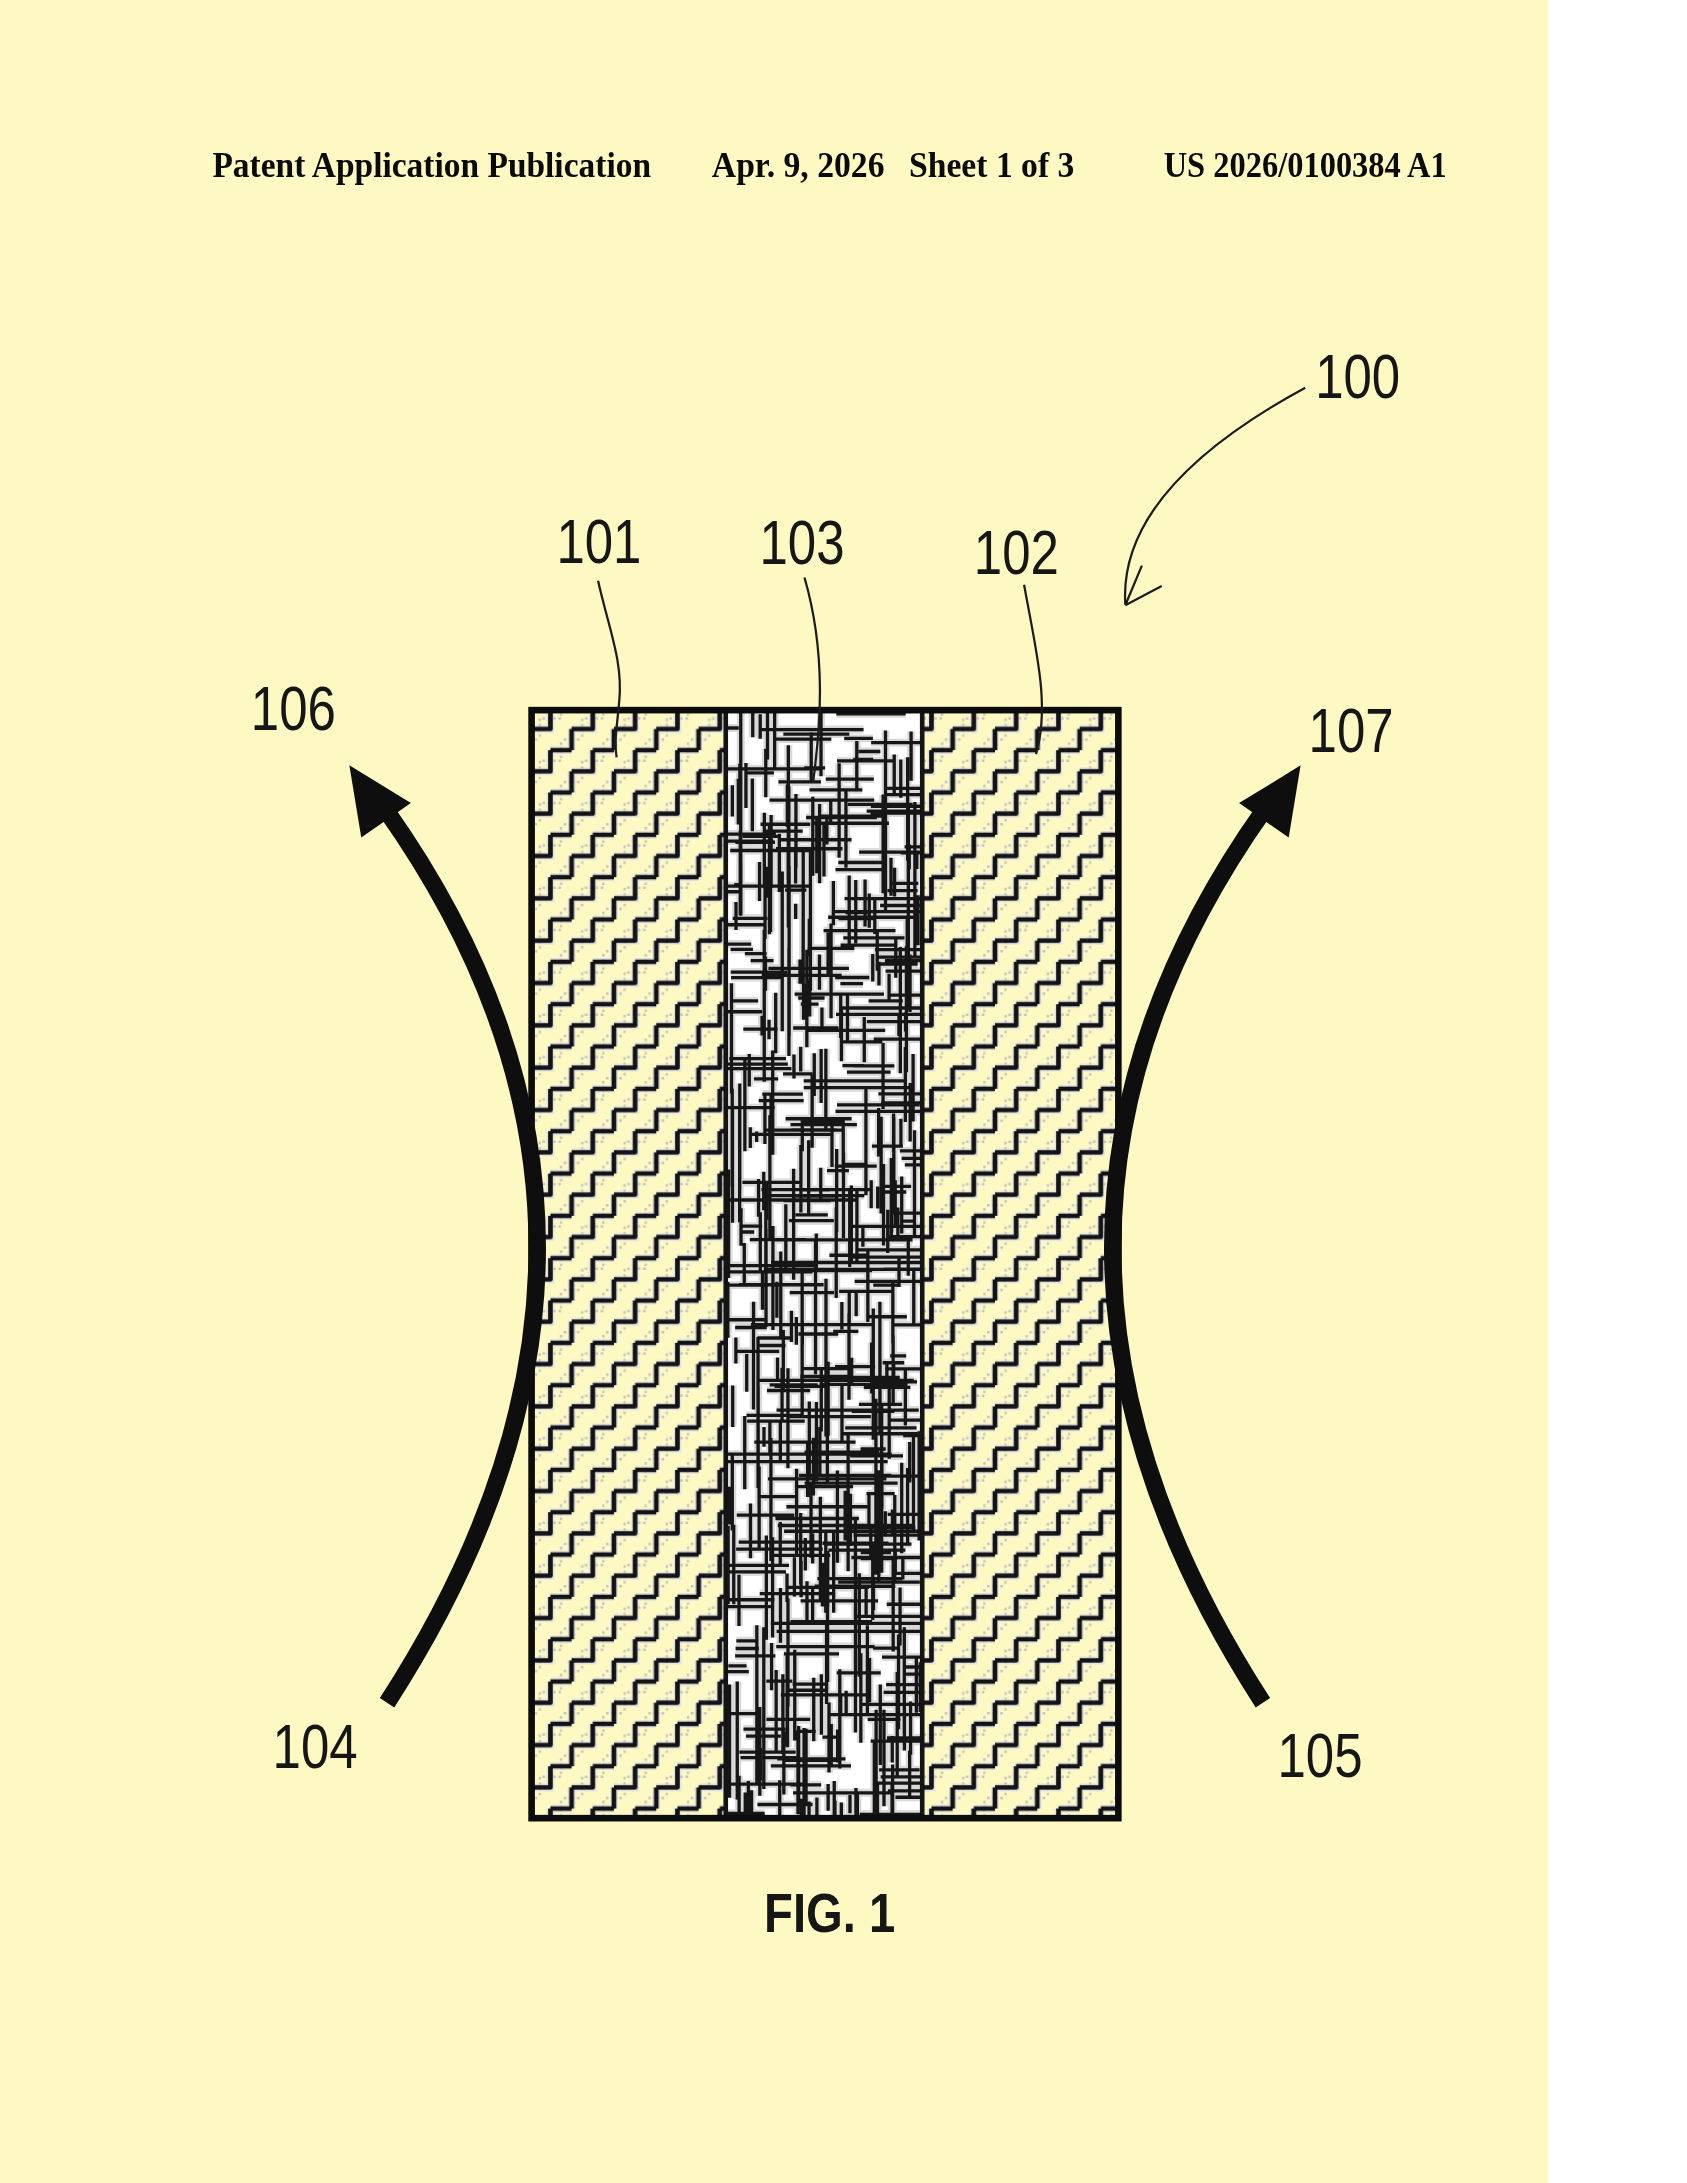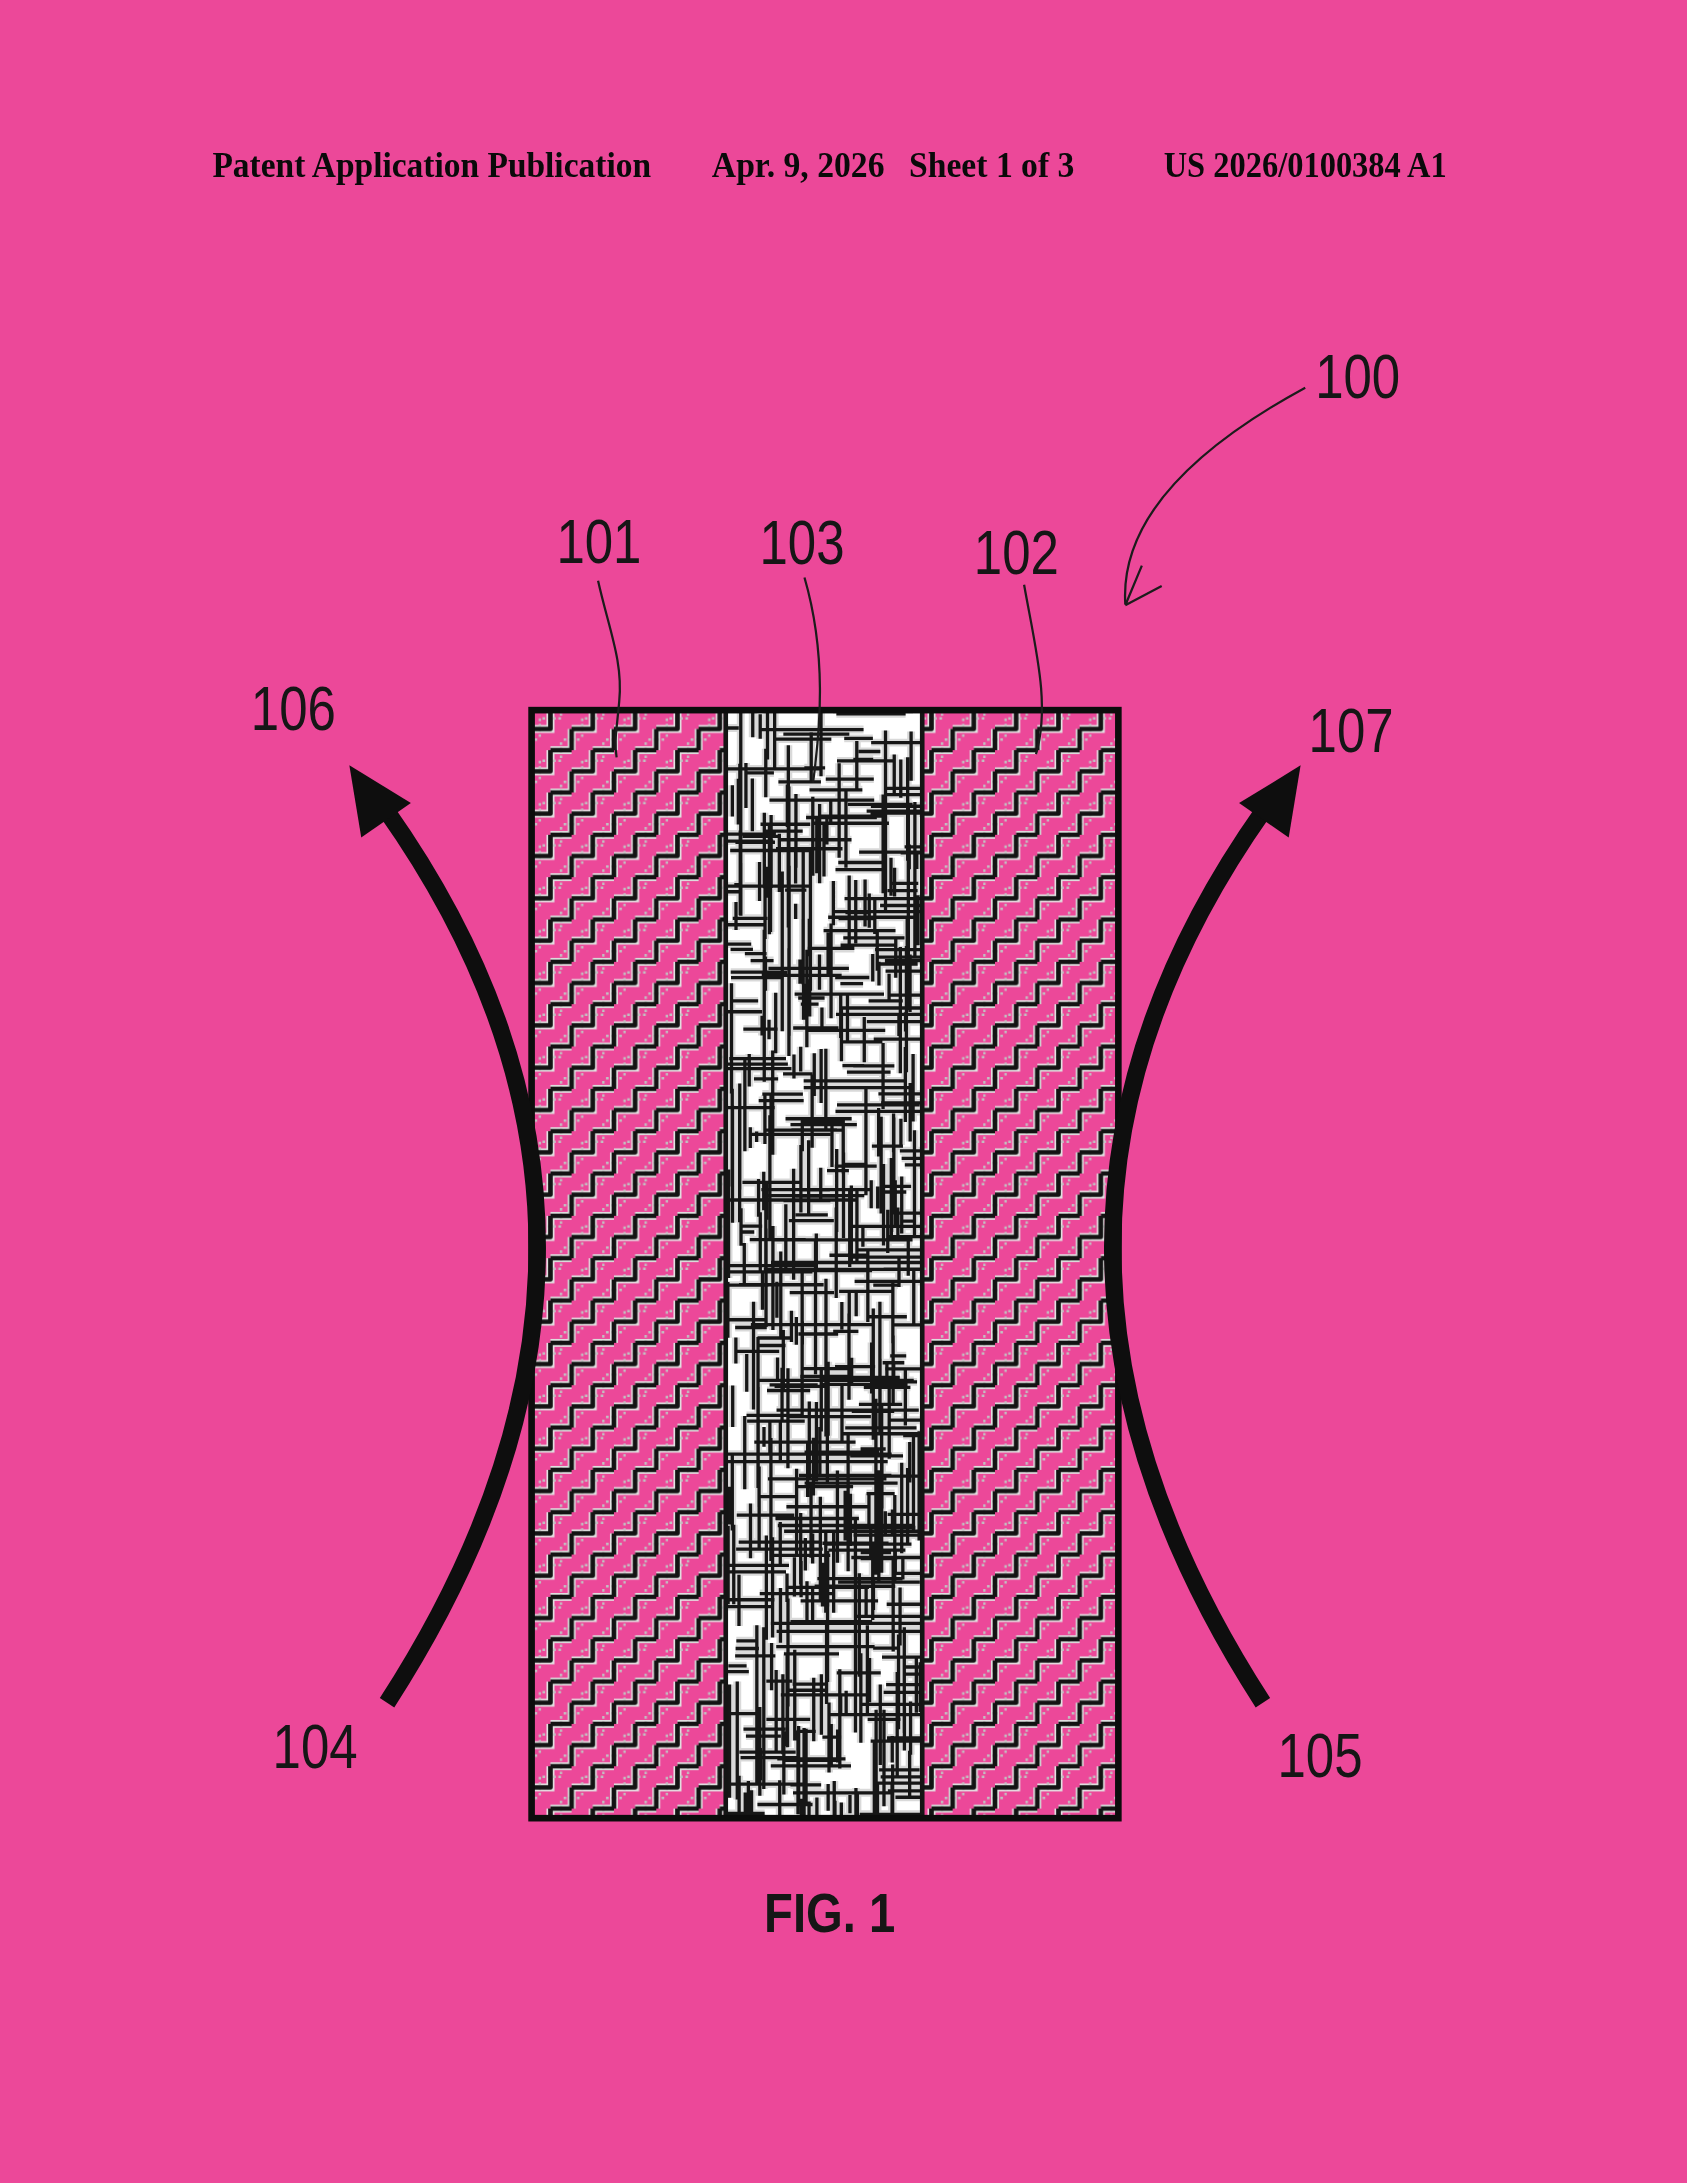--- a/index.html
+++ b/index.html
@@ -1,14 +1,14 @@
 <!DOCTYPE html>
 <html style="font-size:10.6px"><head><meta charset="utf-8"><style>
 html,body{margin:0;padding:0;background:#fff;}
-#page{position:relative;width:1687px;height:2183px;background:#ec4899;overflow:hidden;
+#page{position:relative;width:1548px;height:2183px;background:#fef9c3;overflow:hidden;
 font-family:"Liberation Sans",sans-serif;}
 svg{position:absolute;left:0;top:0;}
 </style></head><body>
 <div id="page">
 <svg width="1687" height="2183" viewBox="0 0 2550 3300">
 <defs>
 <pattern id="stair" width="64" height="64" patternUnits="userSpaceOnUse" x="800" y="1070">
   <path d="M32,0 L32,32 L0,32 M64,32 L64,64 L32,64 M0,32 L0,64 M32,0 L64,0" fill="none" stroke="#e2e2e2" stroke-width="12"></path>
   <path d="M48,-16 L48,16 L16,16 M80,16 L80,48 L48,48 M16,16 L16,48 M-16,48 L16,48 M48,80 L48,48" fill="none" stroke="#c2c2c2" stroke-width="3.5" stroke-dasharray="4 4"></path>
   <path d="M32,0 L32,32 L0,32 M64,32 L64,64 L32,64 M0,32 L0,64 M32,0 L64,0" fill="none" stroke="#131313" stroke-width="7" stroke-linejoin="round"></path>

